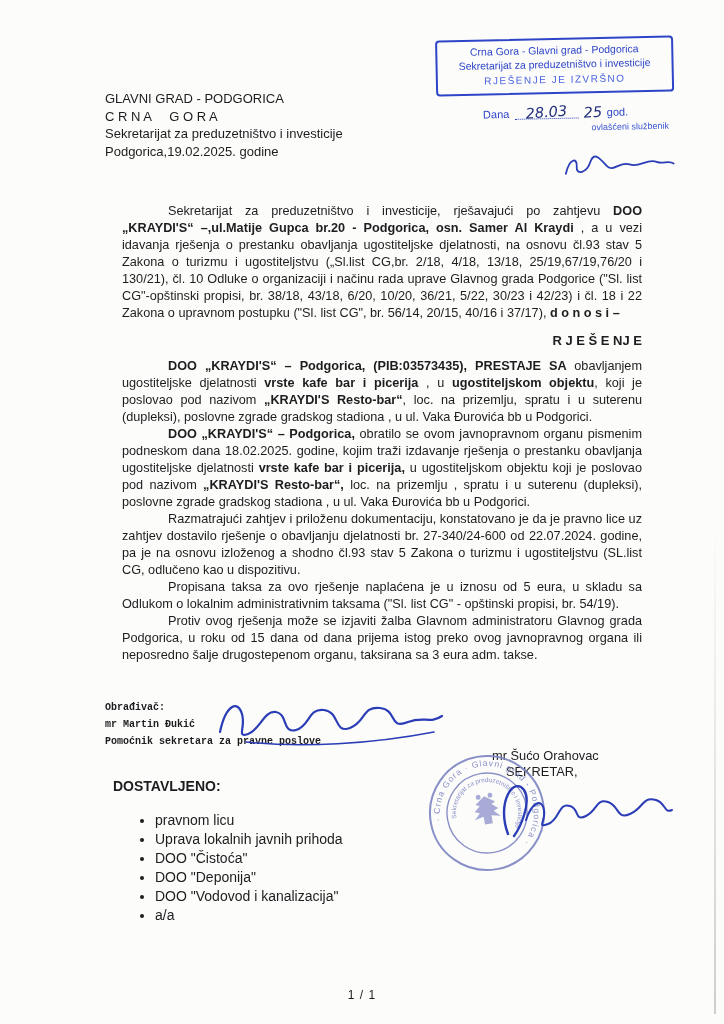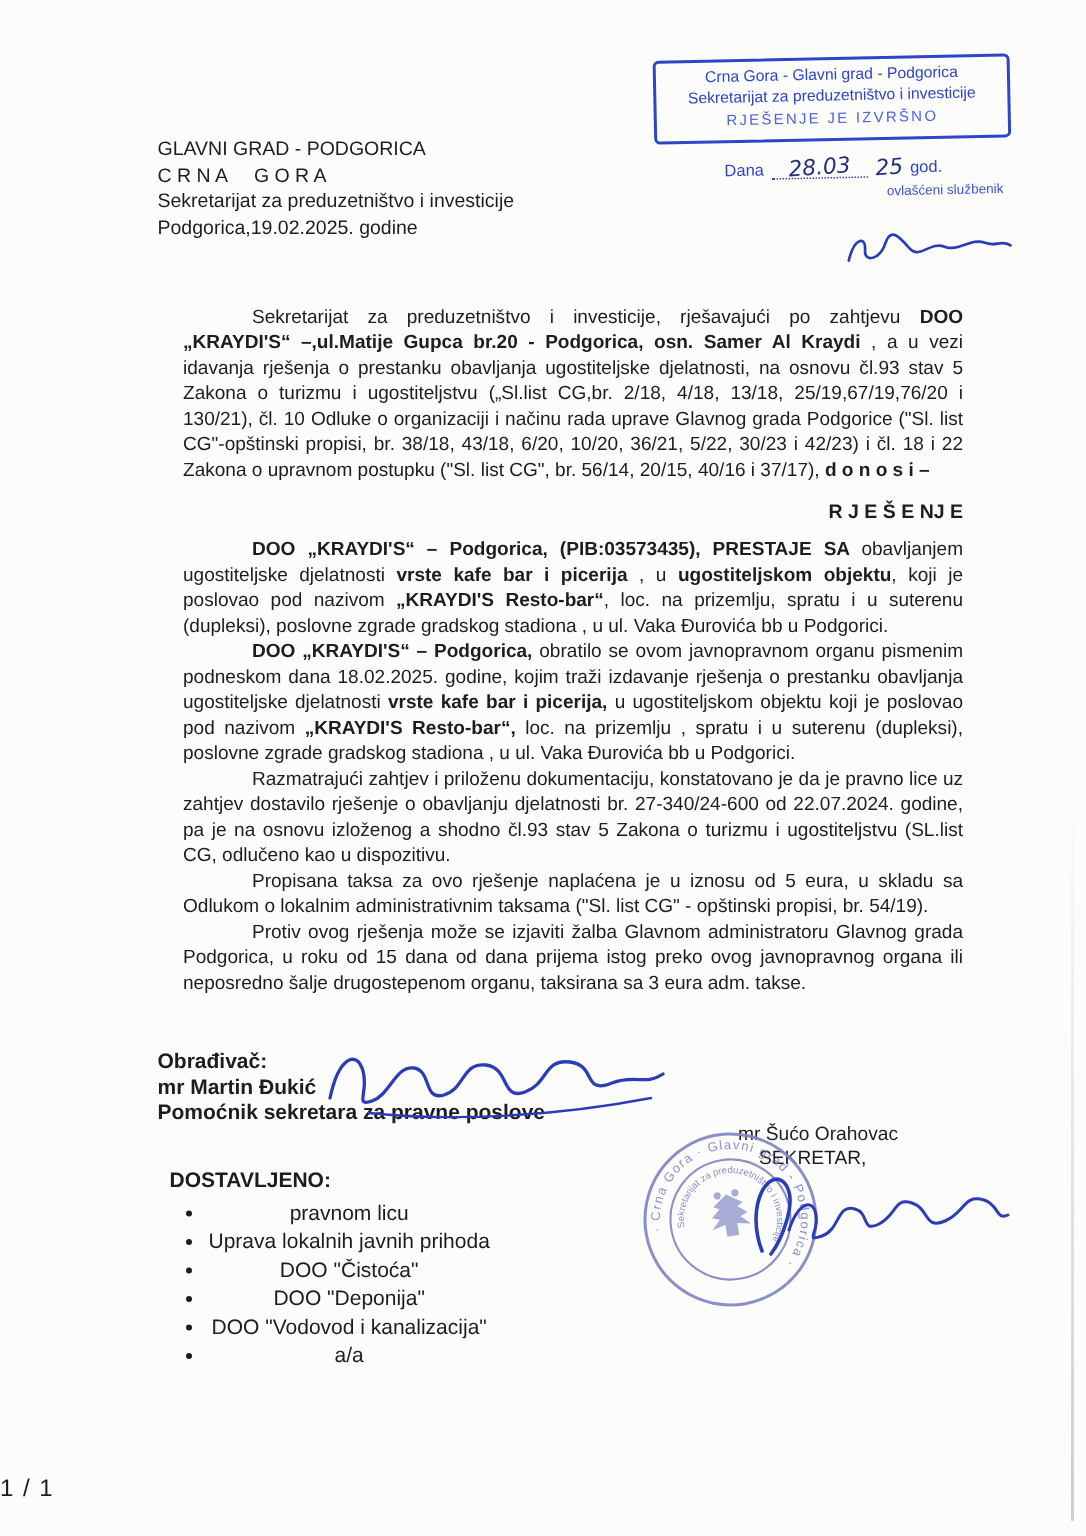--- a/index.html
+++ b/index.html
@@ -26,33 +26,33 @@
   .hand{font-family:"DejaVu Sans",sans-serif;font-style:italic;color:#22307c;font-size:14.5px;display:inline-block;transform:rotate(-3deg) translateY(2px);}
   .stamp-official{text-align:right;font-size:9px;margin-top:4px;color:#3b54d4;padding-right:6px;}
   .stamp-sig{position:absolute;right:-4px;top:112px;width:120px;height:34px;}
 
   
   .bodytext{position:absolute;left:75px;right:82px;top:203px;font-size:12.7px;line-height:17px;text-align:justify;margin-left:47px;}
   .bodytext p{margin:0;text-indent:46px;}
   .bodytext h3{font-size:13px;text-align:right;margin:10px 0 9px;white-space:pre;text-indent:0;}
 
   
-  .processor{position:absolute;left:105px;top:699px;font-size:14px;line-height:17px;font-weight:bold;}
+  .processor{position:absolute;left:105px;top:699px;font-size:10px;line-height:17px;font-weight:bold;font-family:Liberation Mono, monospace;}
   .sig1{position:absolute;left:212px;top:692px;width:240px;height:58px;}
   .signatory{position:absolute;left:492px;top:748px;font-size:12.8px;line-height:16px;font-weight:normal;}
   .signatory .title{padding-left:14px;}
   .round-stamp{position:absolute;left:426px;top:752px;width:122px;height:122px;transform:rotate(-10deg);opacity:.92;}
   .sig2{position:absolute;left:498px;top:772px;width:178px;height:72px;}
 
   .delivered{position:absolute;left:113px;top:777px;font-size:14px;line-height:18px;}
   .delivered .label{font-weight:bold;margin-bottom:4px;}
-  .delivered ul{margin:0;padding-left:26px;text-align:center;}
+  .delivered ul{margin:16px;padding-left:26px;}
   .delivered li{margin:0 0 1px;}
 
-  .pagenum{position:absolute;left:0;right:0;bottom:22px;font-size:16px;letter-spacing:1px;}
+  .pagenum{position:absolute;left:0;right:0;bottom:22px;text-align:center;font-size:12px;letter-spacing:1px;}
 
   
   .scan-edge{position:absolute;right:8px;top:520px;bottom:10px;width:2px;background:linear-gradient(to bottom,rgba(0,0,0,0),rgba(70,70,70,.25));}
 </style>
 </head>
 <body>
 
 <div class="page">
 
   <div class="stamp-top">

